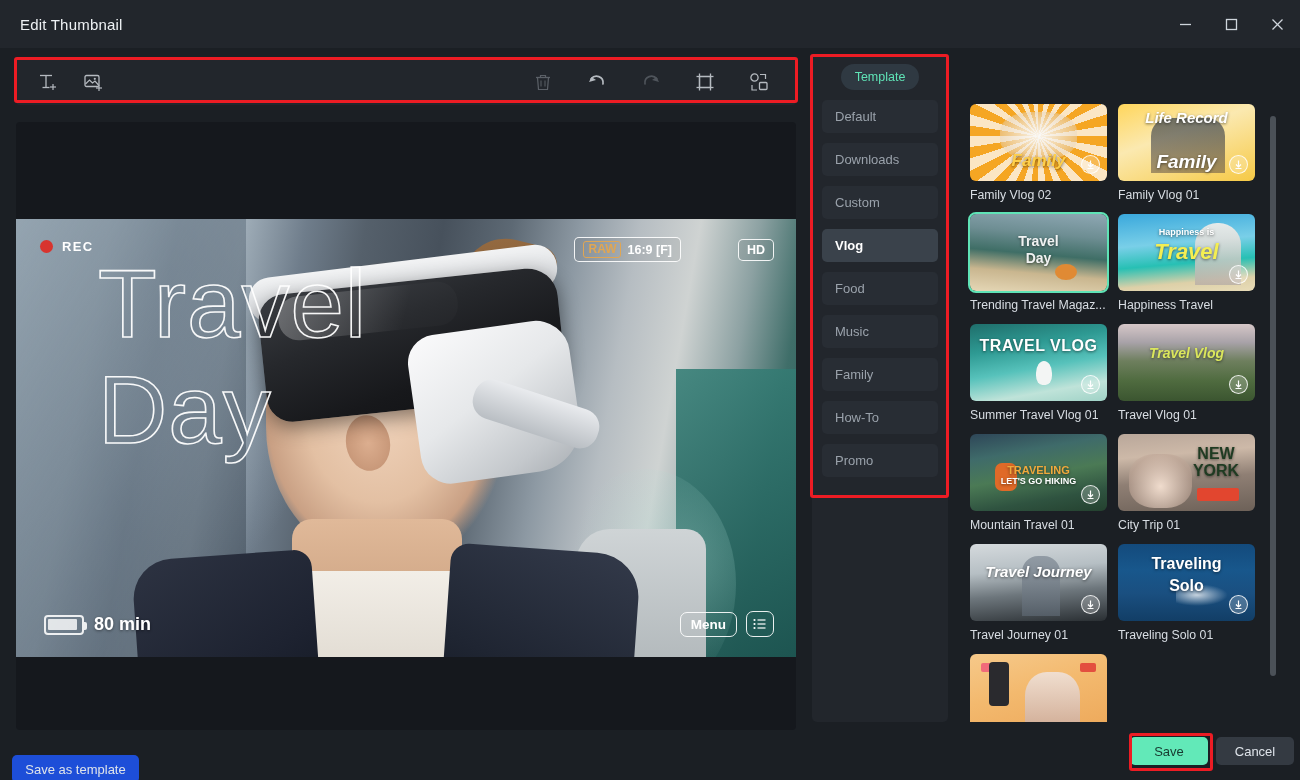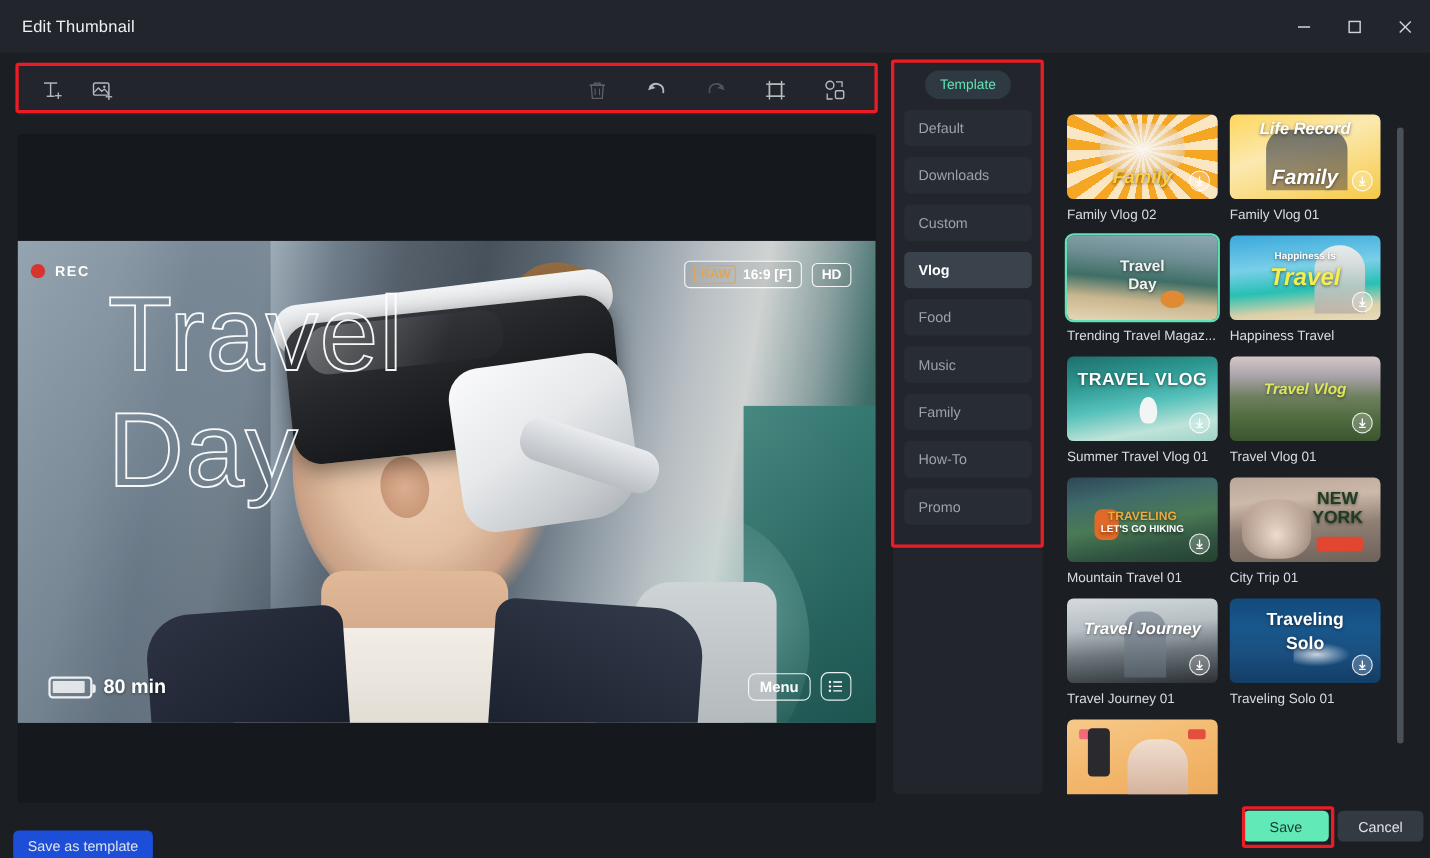--- a/index.html
+++ b/index.html
@@ -248,21 +248,21 @@
     position: absolute;
     right: 60px; top: 250px;
     width: 180px; height: 230px;
     border-radius: 50%;
     background: radial-gradient(ellipse at 70% 40%, rgba(170,220,212,0.35), rgba(60,130,122,0) 62%);
   }
 
   
   .rec {
     position: absolute;
-    left: 12px; top: 20px;
+    left: 24px; top: 20px;
     display: flex; align-items: center; gap: 9px;
     z-index: 12;
   }
   .rec-dot {
     width: 13px; height: 13px; border-radius: 50%;
     background: #d8342e;
   }
   .rec-label {
     font-size: 13px; font-weight: bold; color: #ffffff;
     letter-spacing: 1.4px;
@@ -276,20 +276,21 @@
   }
   .badge {
     border: 1.6px solid rgba(255,255,255,0.9);
     border-radius: 5px;
     padding: 3px 8px;
     font-size: 12.5px;
     font-weight: bold;
     color: #ffffff;
     display: flex; align-items: center; gap: 6px;
     background: rgba(0,0,0,0.06);
+    margin-left: 48px;
   }
   .badge .raw {
     color: #e0a653;
     border: 1.4px solid #e0a653;
     border-radius: 3px;
     padding: 0px 4px;
     font-size: 12px;
     line-height: 15px;
   }
 

